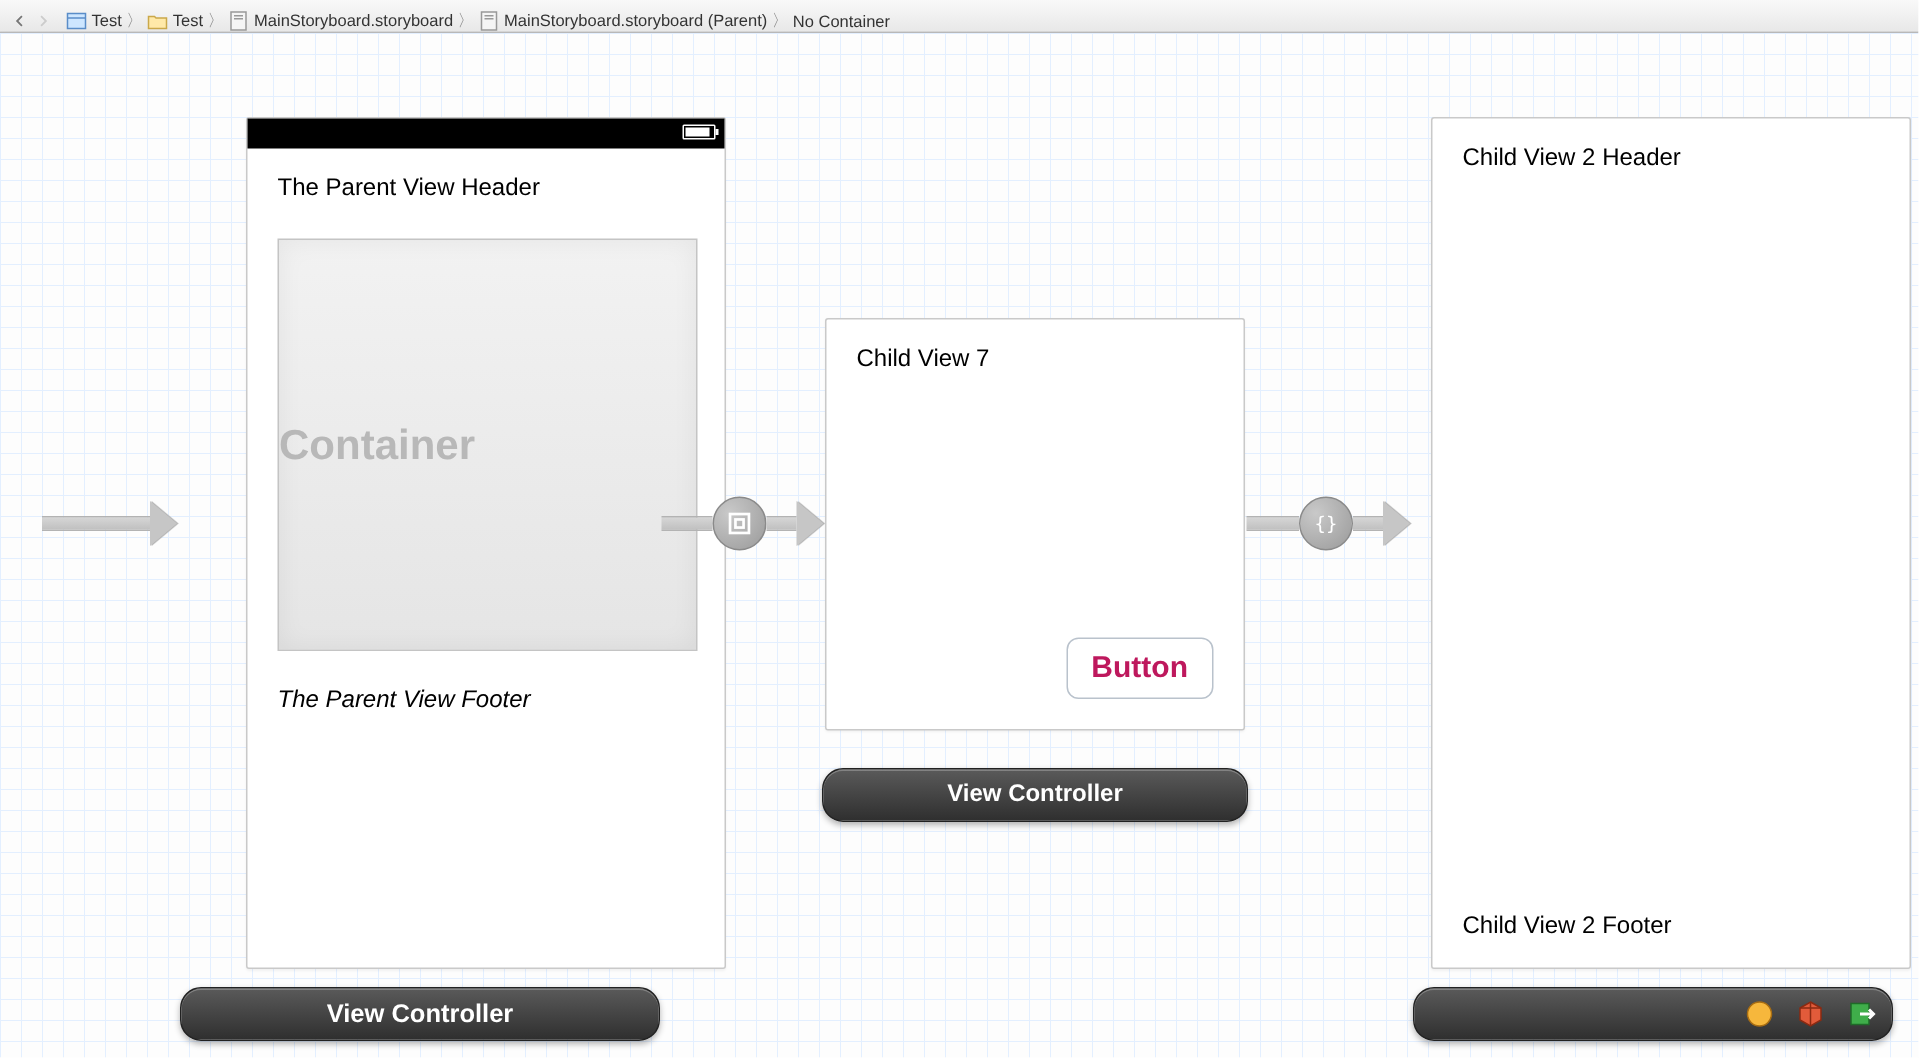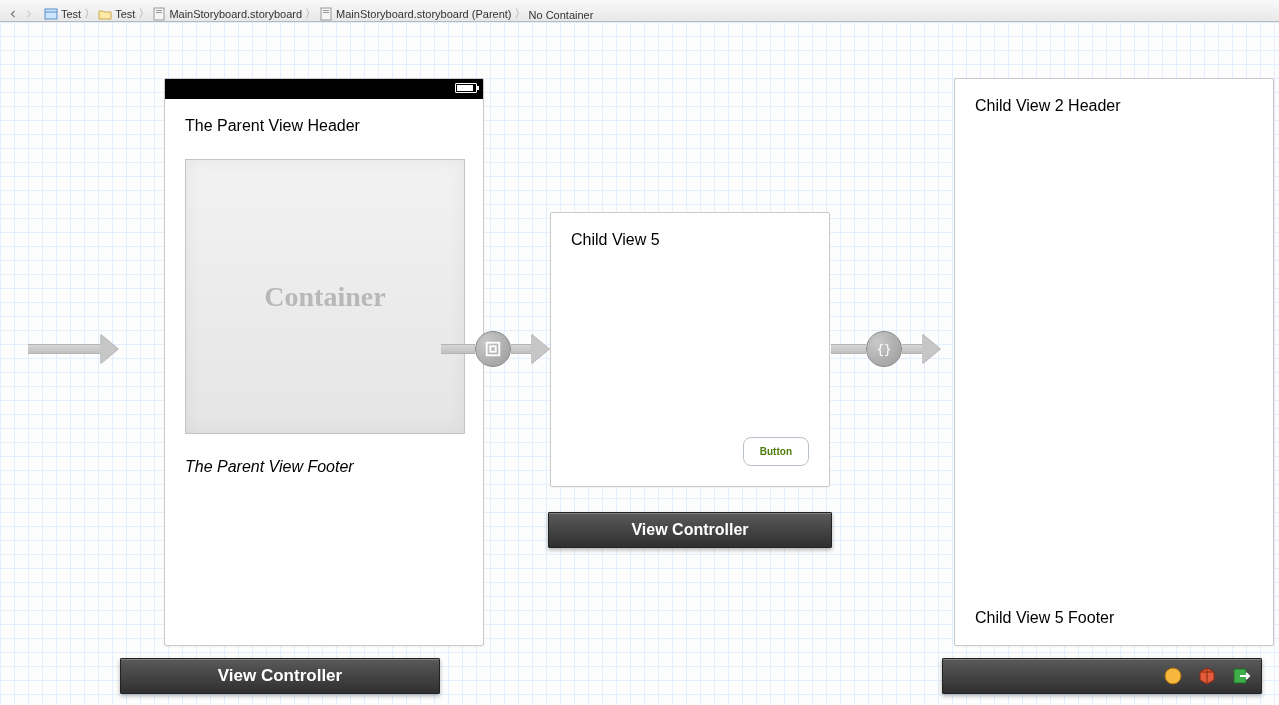--- a/index.html
+++ b/index.html
@@ -59,47 +59,46 @@
 }
 .scene1 .statusbar .battery::after{content:"";position:absolute;right:-3px;top:2px;width:2px;height:4px;background:#fff;}
 .scene1 .statusbar .battery .fill{position:absolute;left:1px;top:1px;bottom:1px;width:80%;background:#fff;}
 .scene1 .body { padding: 18px 20px; }
 .scene1 .header-text, .scene1 .footer-text { font-size:16px; color:#000; }
 .container-view {
   margin-top: 24px;
   width: 280px; height: 275px;
   border:1px solid #c4c4c4;
   background: linear-gradient(#f2f2f2,#e5e5e5);
-  display:flex; align-items:center; justify-content:center;
+  display:flex; align-items:center; justify-content:flex-start;
   color:#b8b8b8; font-size:28px; font-weight:bold;
   box-shadow: inset 0 0 18px rgba(0,0,0,.06);
-  font-family: Liberation Serif, serif;
 }
 .footer-text { margin-top: 24px; font-style: italic; }
 .scene2 { left: 550px; top: 190px; width: 280px; height: 275px; }
 .scene2 .body { padding: 18px 20px; height:100%; position:relative; }
 .scene2 .title { font-size:16px; color:#000; }
 .ios-button {
   position:absolute; right:20px; bottom:20px;
   padding: 8px 16px;
   border:1px solid #b9c2cc;
   border-radius:8px;
   background:#fff;
-  color:#4d7c0f;
-  font-size:10px;
+  color:#be185d;
+  font-size:20px;
   font-weight:bold;
   cursor:pointer;
 }
 .scene3 { left: 942px; top: 56px; width: 320px; height: 568px; margin-left: 12px; }
 .scene3 .body { padding: 18px 20px; height:100%; display:flex; flex-direction:column; justify-content:space-between; }
 .scene3 .title { font-size:16px; color:#000; }
 .vc-dock {
   position:absolute;
   height: 36px;
-  border-radius: 1px;
+  border-radius: 14px;
   background: linear-gradient(#5a5a5a,#2f2f2f);
   border:1px solid #222;
   box-shadow: 0 2px 4px rgba(0,0,0,.3), inset 0 1px 0 rgba(255,255,255,.25);
   display:flex; align-items:center; justify-content:center;
   color:#fff; font-size:17px; font-weight:bold;
 }
 .vc-dock.small { font-size:16px; }
 .vc-dock .dock-icons { position:absolute; right:10px; display:flex; gap:14px; align-items:center;}
 .dock-icon { width:20px; height:20px; display:inline-flex; align-items:center; justify-content:center; }
 .arrow-entry {
@@ -226,21 +225,21 @@
         <rect x="7" y="7" width="6" height="6" fill="none" stroke="#fff" stroke-width="2"></rect>
       </svg>
   </div>
   <div class="arrow-entry" style="left:511px; top:312px;">
     <div class="arrow-shaft" style="width:20px;"></div>
     <div class="arrow-head"></div>
   </div>
 
   <div class="scene scene2">
     <div class="body">
-      <div class="title">Child View 5</div>
+      <div class="title">Child View 7</div>
       <button class="ios-button">
         <span>Button</span>
       </button>
     </div>
   </div>
 
   <div class="vc-dock small" style="left:548px; top:490px; width:284px;">
     <span>View Controller</span>
   </div>
 
@@ -253,21 +252,21 @@
       </svg>
   </div>
   <div class="arrow-entry" style="left:902px; top:312px;">
     <div class="arrow-shaft" style="width:20px;"></div>
     <div class="arrow-head"></div>
   </div>
 
   <div class="scene scene3">
     <div class="body">
       <div class="title">Child View 2 Header</div>
-      <div class="title">Child View 5 Footer</div>
+      <div class="title">Child View 2 Footer</div>
     </div>
   </div>
 
   <div class="vc-dock" style="left:942px; top:636px; width:320px;">
     <span></span>
     <div class="dock-icons">
       <span class="dock-icon">
         <svg viewBox="0 0 20 20">
             <circle cx="10" cy="10" r="8" fill="#f6b73c" stroke="#a86d12"></circle>
           </svg>

